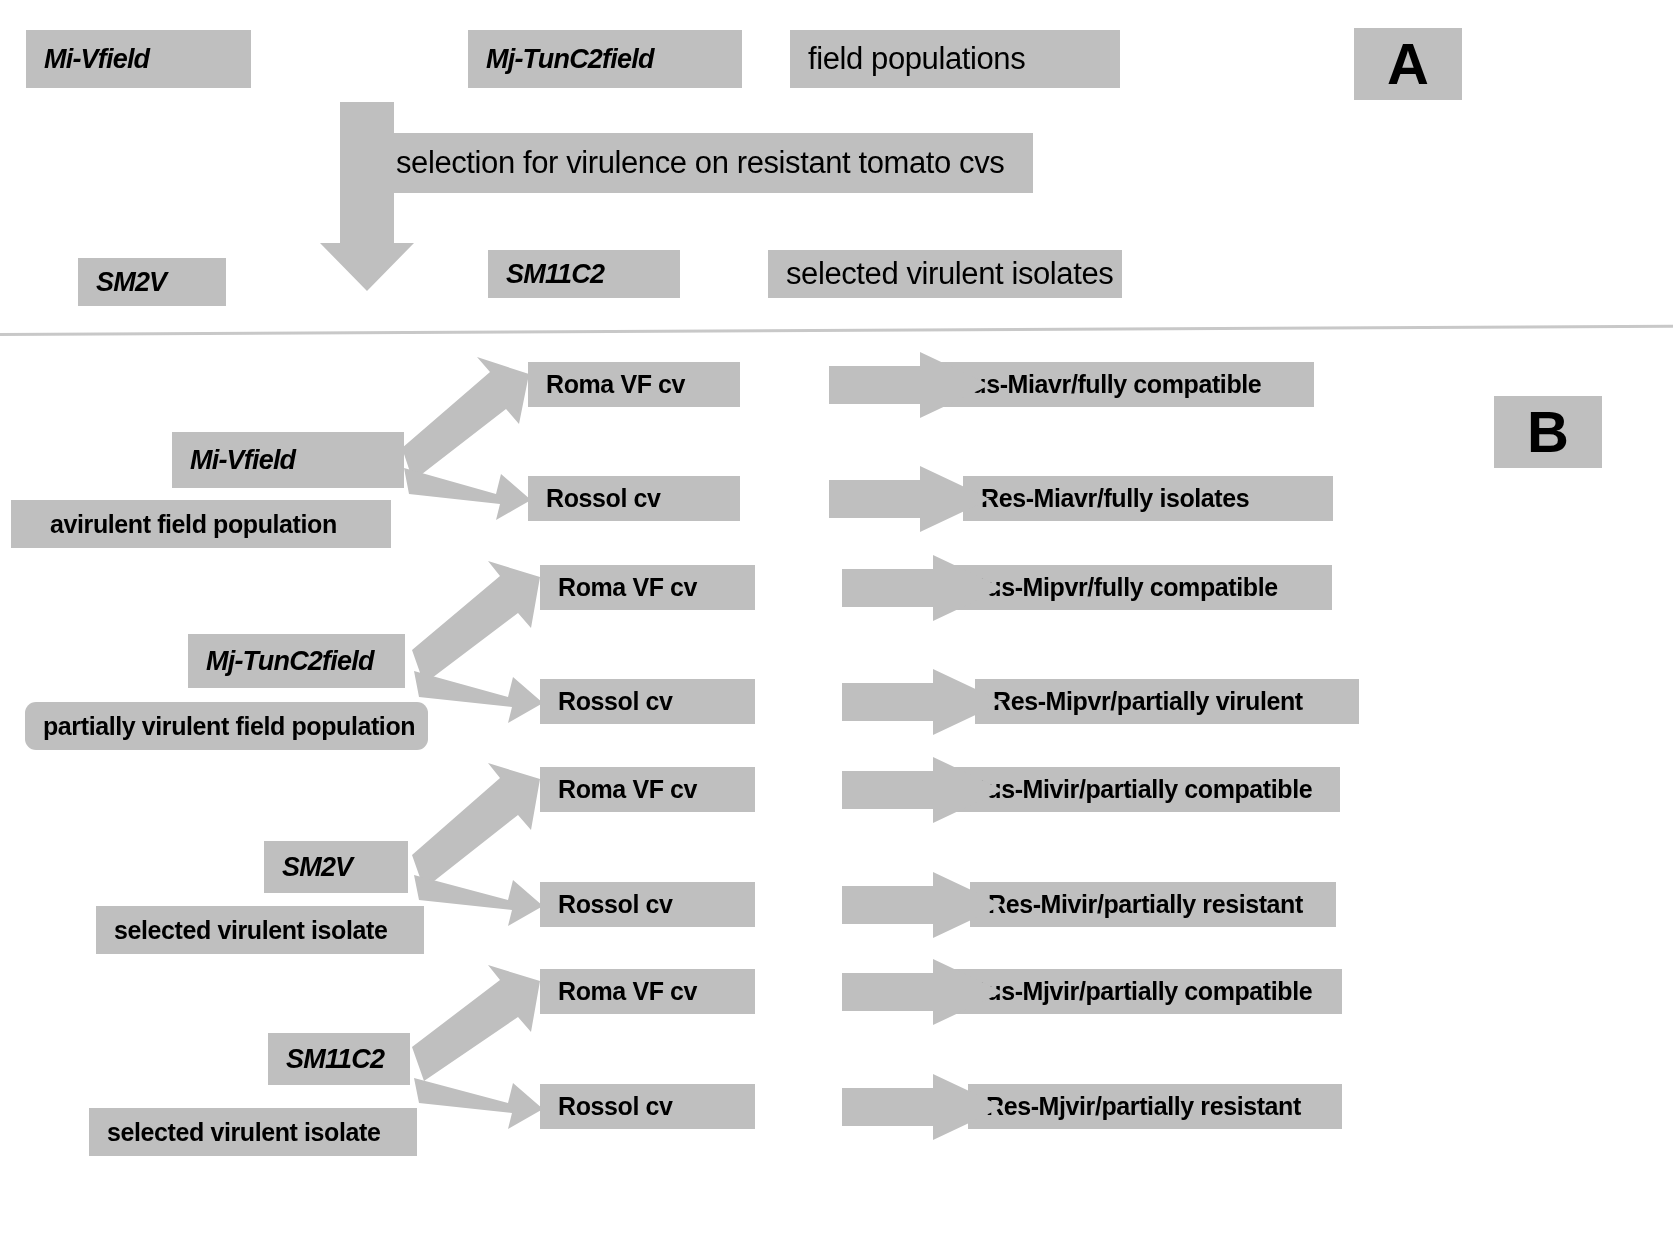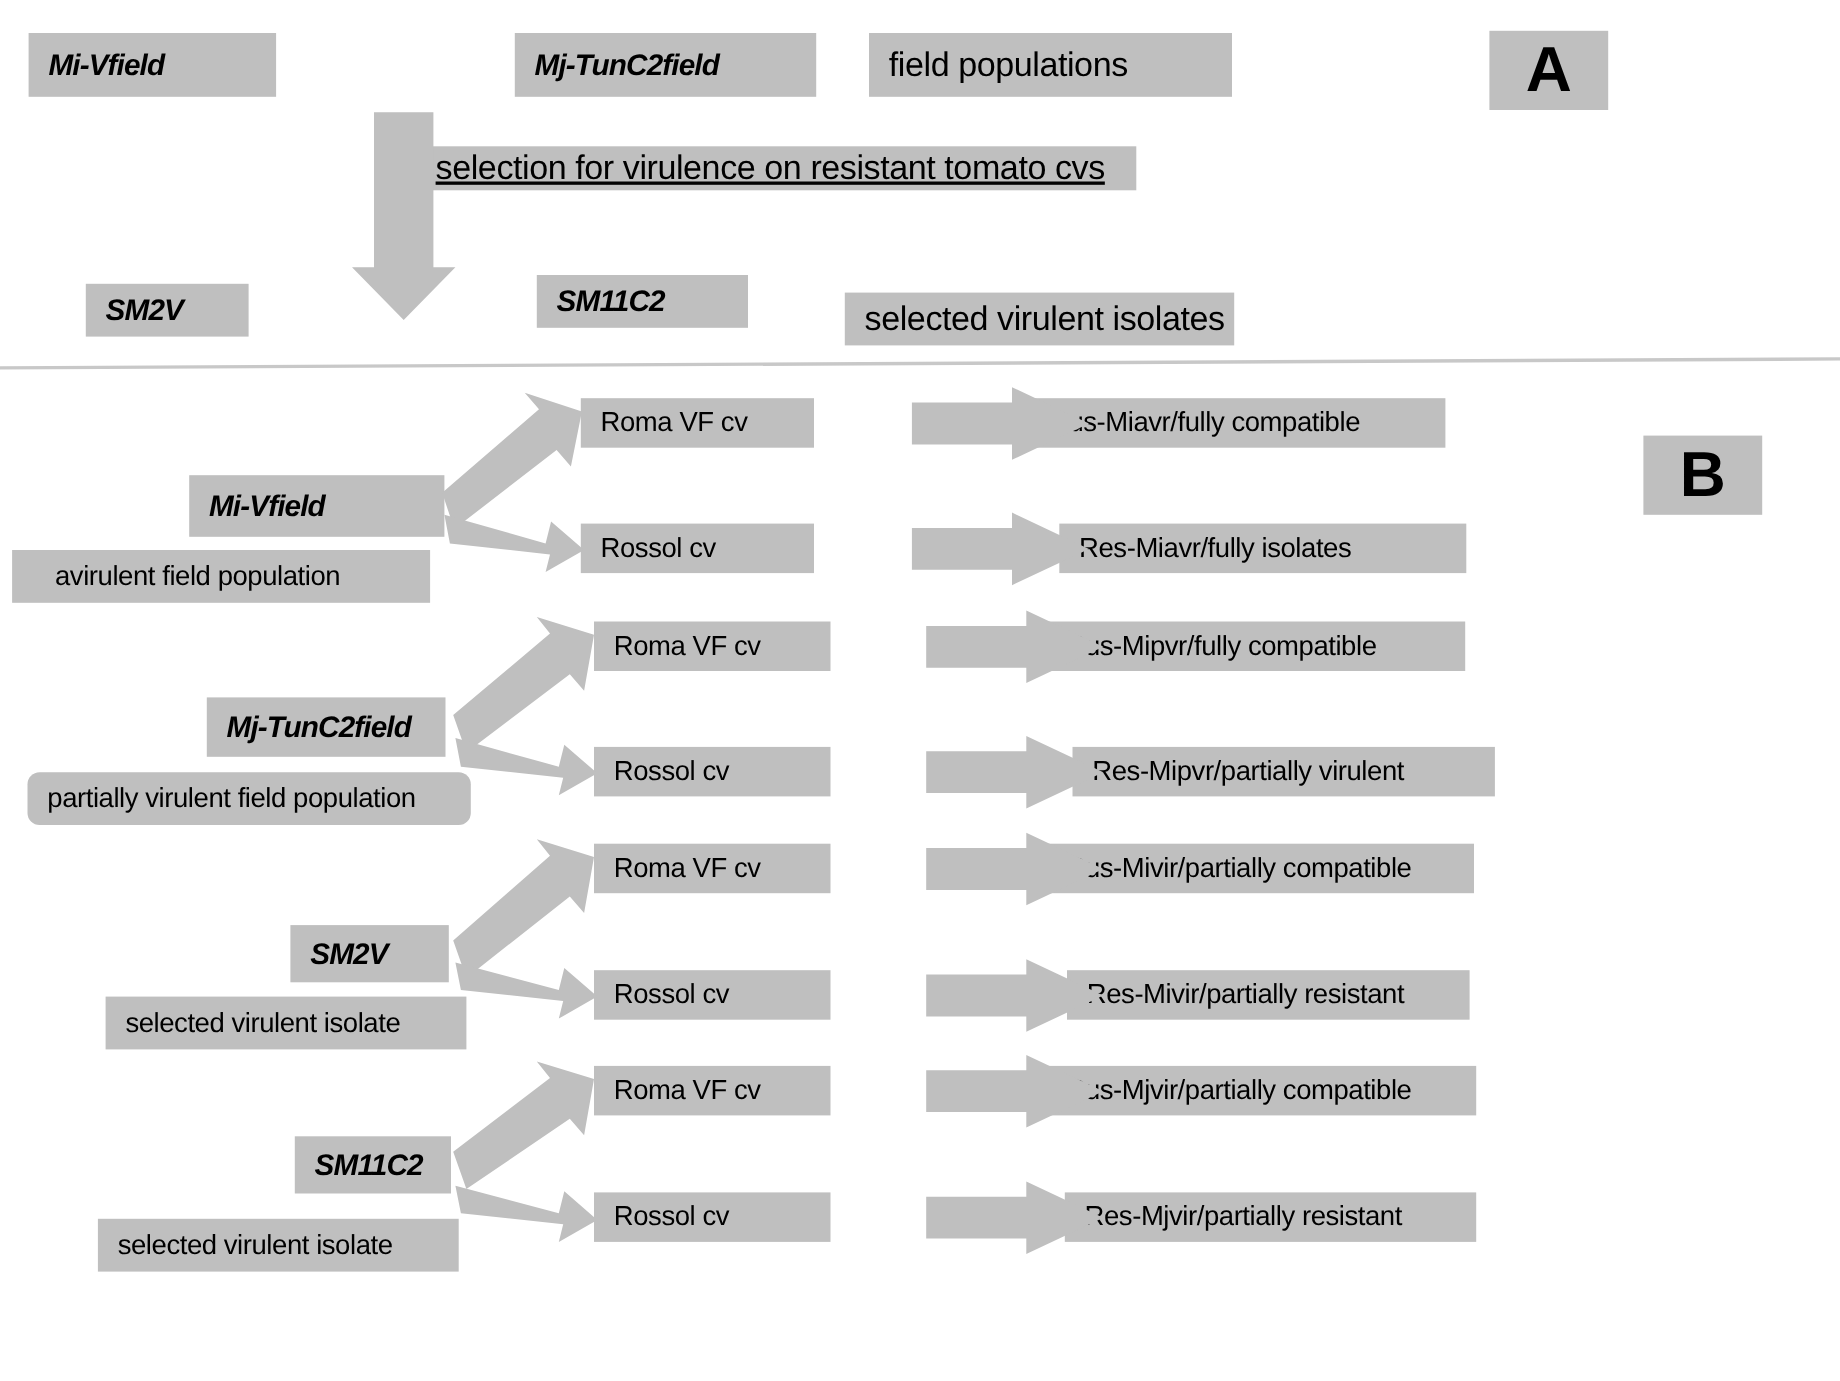--- a/index.html
+++ b/index.html
@@ -35,21 +35,21 @@
     font-weight: bold;
     font-style: italic;
     font-size: 27px;
     letter-spacing: -0.8px;
   }
   .plain {
     font-weight: normal;
     font-size: 31px;
   }
   .semibold {
-    font-weight: normal;
+    font-weight: bold;
     font-size: 25px;
   }
   .panel-letter {
     font-weight: bold;
     font-size: 58px;
     justify-content: center;
     letter-spacing: 0;
   }
   .divider {
     position: absolute;
@@ -75,27 +75,27 @@
 <div id="canvas">
 
   <div>
 
     <div class="box pad bold-italic" style="left:26px; top:30px; width:225px; height:58px;">Mi-Vfield</div>
 
     <div class="box pad bold-italic" style="left:468px; top:30px; width:274px; height:58px;">Mj-TunC2field</div>
 
     <div class="box pad plain" style="left:790px; top:30px; width:330px; height:58px;">field populations</div>
 
-    <div class="box pad plain" style="left:378px; top:133px; width:655px; height:40px;text-decoration:underline;">selection for virulence on resistant  tomato cvs</div>
+    <div class="box pad plain" style="left:378px; top:133px; width:655px; height:60px;">selection for virulence on resistant  tomato cvs</div>
 
     <div class="box pad bold-italic" style="left:78px; top:258px; width:148px; height:48px;">SM2V</div>
 
     <div class="box pad bold-italic" style="left:488px; top:250px; width:192px; height:48px;">SM11C2</div>
 
-    <div class="box pad plain" style="left:768px; top:250px; width:354px; height:48px;margin-top:16px;">selected virulent isolates</div>
+    <div class="box pad plain" style="left:768px; top:250px; width:354px; height:48px;">selected virulent isolates</div>
 
     <div class="box panel-letter" style="left:1354px; top:28px; width:108px; height:72px;">A</div>
   </div>
 
   <div class="divider" style="left:0px; top:333px; width:1675px; transform: rotate(-0.28deg);"></div>
 
   <div>
 
     <div class="box panel-letter" style="left:1494px; top:396px; width:108px; height:72px;">B</div>
 

